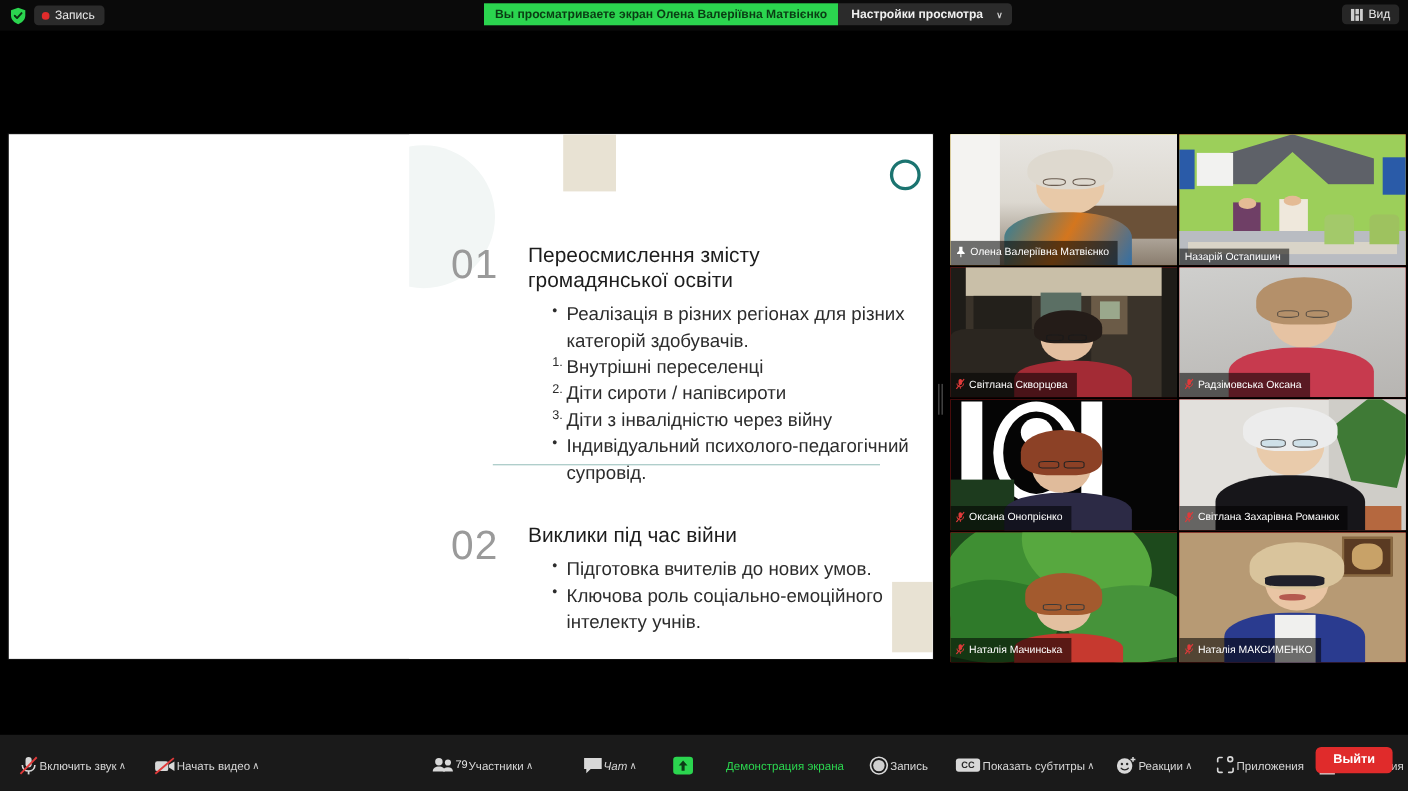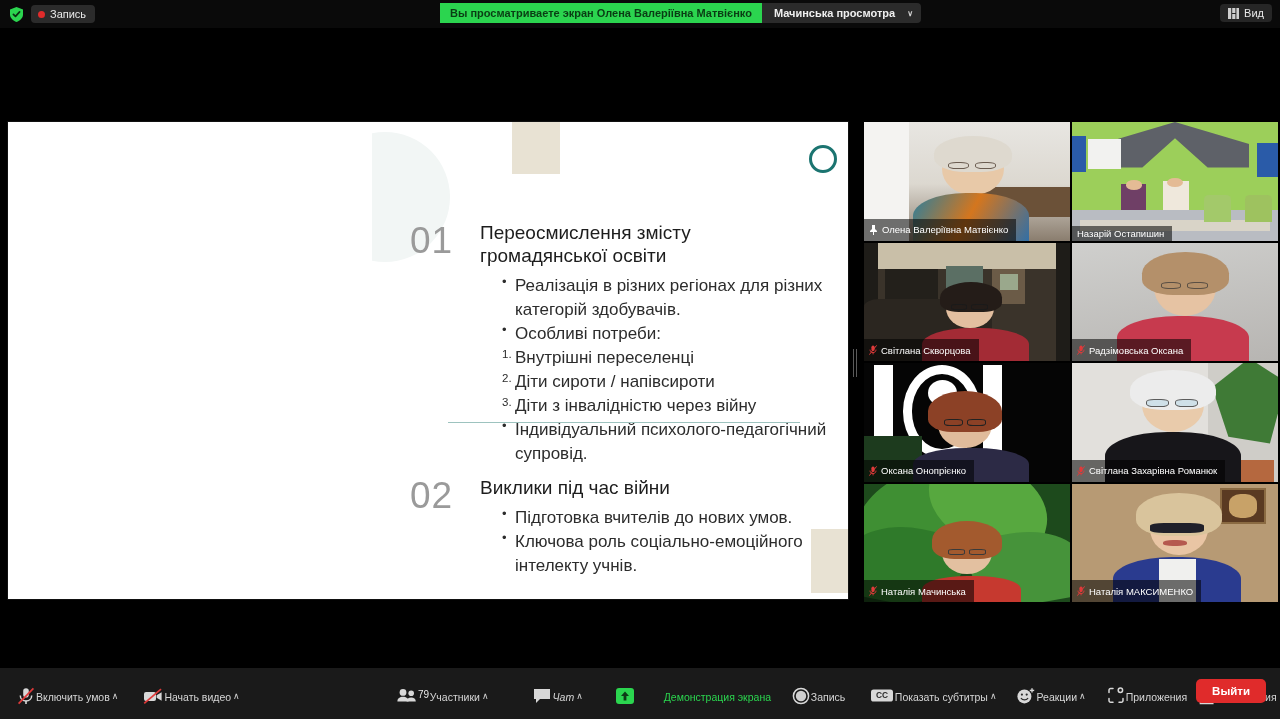--- a/index.html
+++ b/index.html
@@ -205,21 +205,21 @@
     </span>
     <span class="rec-pill">
       <span class="rec-dot"></span>
       <span class="rec-label">Запись</span>
     </span>
   </div>
 
   <div class="tb-center">
     <div class="share-banner">Вы просматриваете экран Олена Валеріївна Матвієнко</div>
     <div class="view-settings">
-      <span>Мачинська просмотра</span>
+      <span>Настройки просмотра</span>
       <span class="caret-sm">∨</span>
     </div>
   </div>
 
   <div class="tb-right">
     <span>
       <svg class="grid-icon" width="11" height="11" viewBox="0 0 11 11">
         <rect x="0" y="0" width="3.2" height="11" fill="#cfcfcf"></rect>
         <rect x="4.2" y="0" width="3.2" height="5" fill="#cfcfcf"></rect>
         <rect x="4.2" y="6" width="3.2" height="5" fill="#cfcfcf"></rect>
@@ -239,21 +239,20 @@
       <div class="deco-ring"></div>
       <div class="deco-rect-bottom"></div>
 
       <div class="sec sec-01">
         <div class="sec-num">01</div>
         <div class="sec-body">
           <div class="sec-head">Переосмислення змісту
 громадянської освіти</div>
           <ul class="sec-list">
             <li class="bullet">Реалізація в різних регіонах для різних категорій здобувачів.</li>
-            <li class="bullet">Особливі потреби:</li>
             <li class="num" data-num="1.">Внутрішні переселенці</li>
             <li class="num" data-num="2.">Діти сироти / напівсироти</li>
             <li class="num" data-num="3.">Діти з інвалідністю через війну</li>
             <li class="bullet">Індивідуальний психолого-педагогічний супровід.</li>
           </ul>
         </div>
       </div>
 
       <div class="divider-line"></div>
 
@@ -474,21 +473,21 @@
   <div class="tb-group" style="margin-left:16px;">
     <div class="tb-item">
       <span class="tb-ic">
         <svg width="20" height="20" viewBox="0 0 20 20">
           <rect x="7.2" y="2.2" width="5.6" height="9.4" rx="2.8" fill="#d8d8d8"></rect>
           <path d="M4.3 9.4c0 3.3 2.5 5.5 5.7 5.5s5.7-2.2 5.7-5.5" stroke="#d8d8d8" stroke-width="1.5" fill="none"></path>
           <rect x="9.2" y="14.8" width="1.6" height="3.2" fill="#d8d8d8"></rect>
           <line x1="2.6" y1="17.6" x2="17.4" y2="2.4" stroke="#e03a3a" stroke-width="1.7"></line>
         </svg>
       </span>
-      <span class="tb-lbl">Включить умов</span>
+      <span class="tb-lbl">Включить звук</span>
     </div>
     <span class="tb-caret">∧</span>
   </div>
 
   <div class="tb-group" style="margin-left:18px;">
     <div class="tb-item">
       <span class="tb-ic">
         <svg width="22" height="20" viewBox="0 0 22 20">
           <rect x="2" y="6" width="12" height="9" rx="2" fill="#d8d8d8"></rect>
           <path d="M14.6 9.2 L19.6 6.2 V14.8 L14.6 11.8 Z" fill="#d8d8d8"></path>

